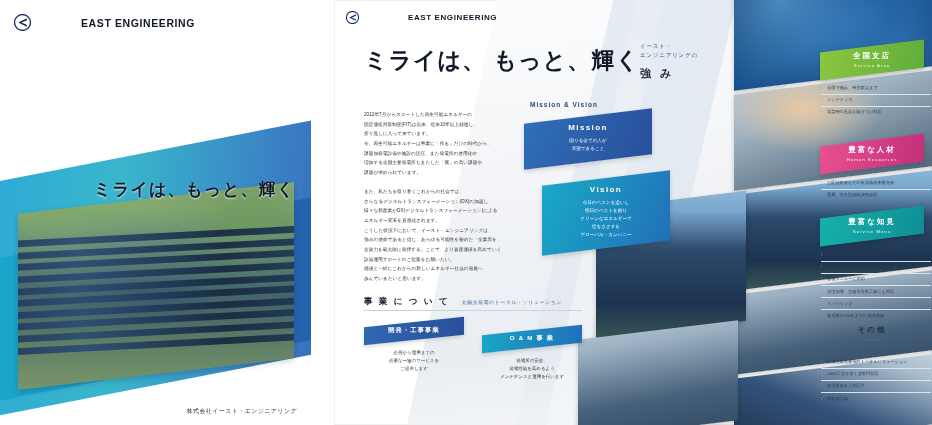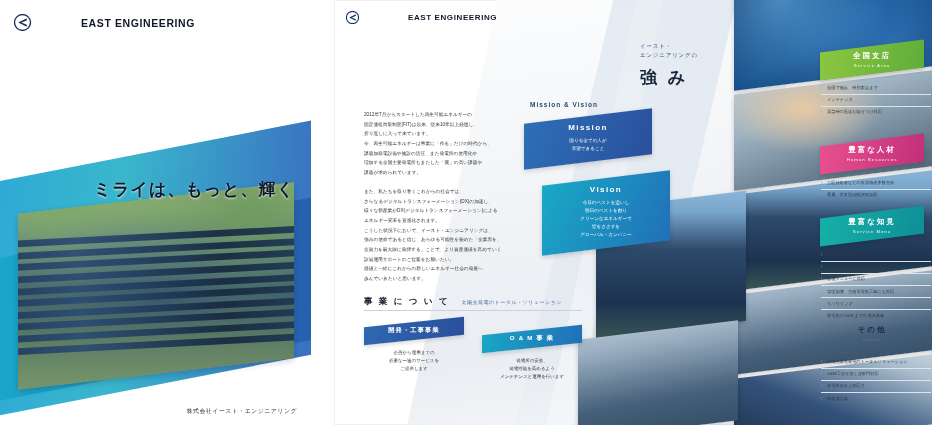--- a/index.html
+++ b/index.html
@@ -315,21 +315,21 @@
     line-height: 1.7;
     color: #35507a;
     letter-spacing: 0.8px;
     white-space: pre-line;
     z-index: 14;
   }
   .strength-big {
     position: absolute;
     left: 306px;
     top: 66px;
-    font-size: 17px;
+    font-size: 11px;
     font-weight: bold;
     color: #18243a;
     letter-spacing: 3px;
     z-index: 14;
   }
 
   
   .photo {
     position: absolute;
     overflow: hidden;
@@ -468,20 +468,22 @@
     <div class="wash2"></div>
 
     <div class="spread-logo">
       <svg class="logo-mark" viewBox="0 0 32 32">
         <circle cx="16" cy="16" r="15" fill="none" stroke="#16305e" stroke-width="2.6"></circle>
         <path d="M8 16 L24 8 L24 12 L14 16 L24 20 L24 24 Z" fill="#16305e"></path>
       </svg>
       <span class="logo-text">EAST ENGINEERING</span>
     </div>
 
+    <div class="headline">ミライは、
+もっと、輝く</div>
 
     <div class="body-copy">2012年7月からスタートした再生可能エネルギーの
 固定価格買取制度(FIT)は以来、従来10年以上経過し、
 折り返しに入って来ています。
 今、再生可能エネルギーは事業に「作る」だけの時代から、
 課題加発電設備や施設の活圧、また発電所の使用化や
 増加する全国主要発電所もまたした「賞」の高い課題や
 課題が求められています。
 
 また、私たちを取り巻くこれからの社会では、

